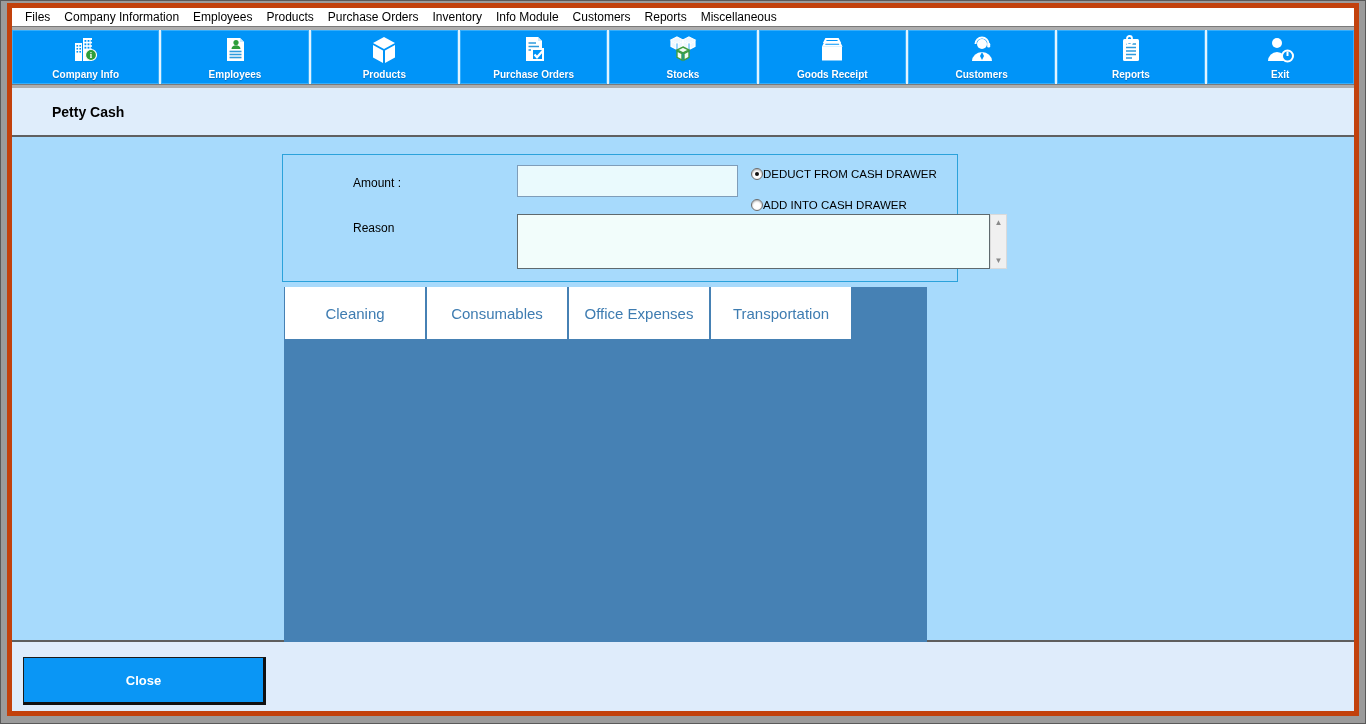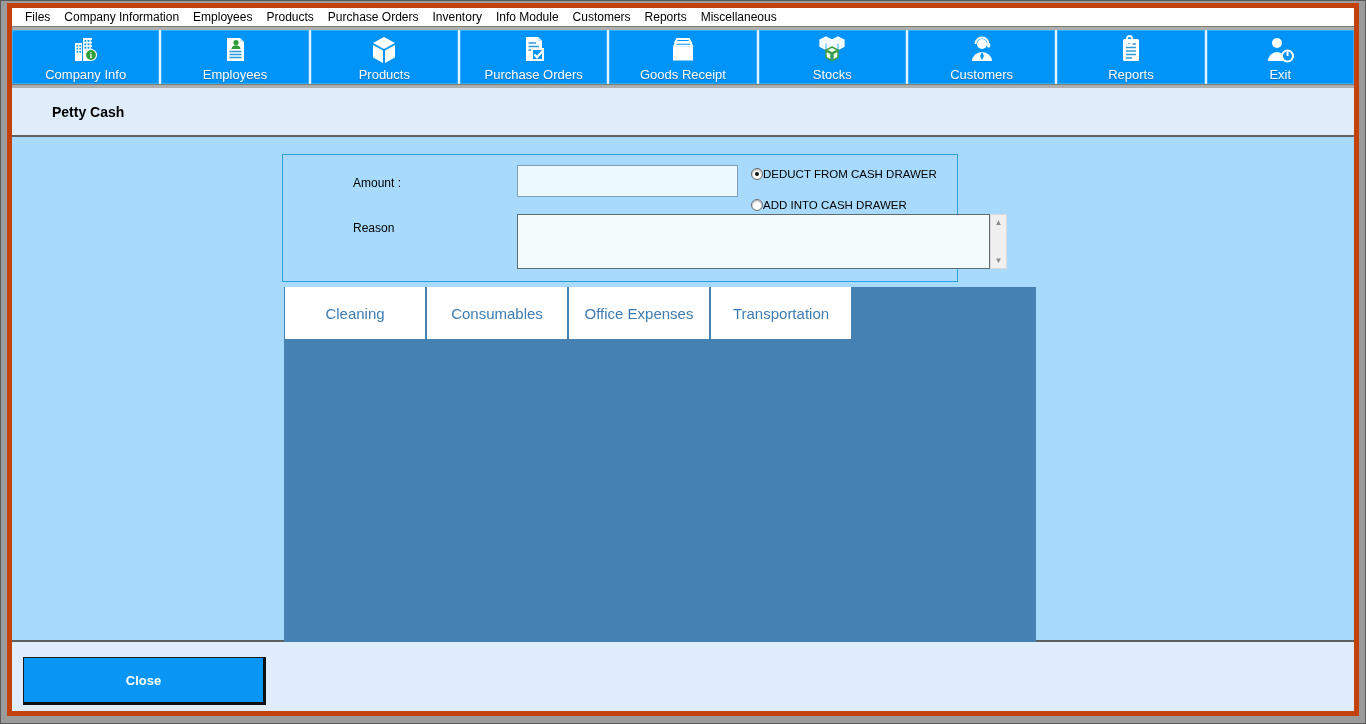--- a/index.html
+++ b/index.html
@@ -11,21 +11,21 @@
 
   
   .menubar { height:18px; background:#ffffff; display:flex; align-items:center; padding-left:6px; flex:0 0 auto; }
   .menu-item { font-size:12px; color:#000; padding:0 7px; line-height:18px; cursor:default; white-space:nowrap; }
   .gray-strip { height:4px; background:#aeaeae; border-top:1px solid #7a7a7a; flex:0 0 auto; }
 
   
   .toolbar { height:54px; background:#E2F3FE; display:flex; gap:2px; flex:0 0 auto; }
   .tool-btn { flex:1 1 0; background:#0094F8; border:1px solid #35aefc; display:flex; flex-direction:column; align-items:center; justify-content:flex-end; padding-bottom:2px; cursor:pointer; }
   .tool-btn .ticon { height:34px; display:flex; align-items:center; justify-content:center; }
-  .tool-btn .tlabel { color:#ffffff; font-size:13px; font-weight:normal; line-height:13px; text-shadow:0 1px 1px rgba(0,60,120,.45); }
+  .tool-btn .tlabel { color:#ffffff; font-size:10px; font-weight:bold; line-height:13px; text-shadow:0 1px 1px rgba(0,60,120,.45); }
 
   
   .page-header { height:49px; background:#DFEDFB; border-bottom:2px solid #606060; display:flex; align-items:center; padding-left:40px; flex:0 0 auto; }
   .page-title { font-size:14px; font-weight:bold; color:#000; }
 
   
   .main { position:relative; flex:1 1 auto; background:#A7DAFC; }
 
   .form-panel { position:absolute; left:270px; top:17px; width:676px; height:128px; border:1px solid #2BA2DB; background:#A7DAFC; }
   .fld-label { position:absolute; font-size:12px; color:#000; }
@@ -36,21 +36,21 @@
   .vscroll { position:absolute; left:707px; top:59px; width:17px; height:55px; background:#F0F0F0; border:1px solid #DADADA; display:flex; flex-direction:column; justify-content:space-between; align-items:center; }
   .vs-btn { width:100%; height:15px; font-size:8px; color:#8a8a8a; display:flex; align-items:center; justify-content:center; background:#F0F0F0; border:none; cursor:pointer; line-height:1; }
 
   .radio-row { position:absolute; left:468px; display:flex; align-items:center; gap:0; cursor:pointer; }
   .radio-1 { top:13px; } .radio-2 { top:44px;justify-content:space-between; }
   .radio-circle { width:12px; height:12px; border-radius:50%; background:#fff; border:1px solid #6a6a6a; position:relative; flex:0 0 auto; box-shadow:inset 0 1px 2px rgba(0,0,0,.35); }
   .radio-circle.checked::after { content:""; position:absolute; left:3px; top:3px; width:4px; height:4px; border-radius:50%; background:#111; }
   .radio-text { font-size:11.5px; color:#000; white-space:nowrap; }
 
   
-  .tabcontrol { position:absolute; left:272px; top:150px; width:752px; height:358px; background:#4681B4; }
+  .tabcontrol { position:absolute; left:272px; top:150px; width:643px; height:358px; background:#4681B4; }
   .tabstrip { display:flex; gap:2px; padding-left:1px; }
   .tab { width:140px; height:52px; background:#ffffff; color:#3E7CB1; font-size:15px; display:flex; align-items:center; justify-content:center; cursor:pointer; white-space:nowrap; }
   .tab-content { position:absolute; left:0; top:52px; right:0; bottom:0; background:#4681B4; }
 
   
   .footer-divider { height:2px; background:#5e5e5e; flex:0 0 auto; }
   .footer { height:69px; background:#DFECFB; position:relative; flex:0 0 auto; }
   .foot-btn { position:absolute; top:15px; width:243px; height:48px; background:#0A96F5; color:#fff; font-size:13px; font-weight:bold; border:1px solid #1b1b1b; border-right:3px solid #111; border-bottom:3px solid #111; cursor:pointer; font-family:"Liberation Sans", sans-serif; }
   .close-btn { left:11px; } .done-btn { left:259px; }
 
@@ -147,33 +147,20 @@
           </g>
           <rect x="15" y="14" width="11" height="11" fill="#0094F8" stroke="#fff" stroke-width="2"></rect>
           <path d="M17.5 19.5 l2.5 2.8 L26 15.5" fill="none" stroke="#fff" stroke-width="2.2"></path>
         </svg>
       </span>
       <span class="tlabel">Purchase Orders</span>
     </div>
 
     <div class="tool-btn">
       <span class="ticon">
-        <svg width="38" height="32" viewBox="0 0 38 32">
-          <g fill="none" stroke="#fff" stroke-width="2">
-            <path d="M13 4 h12 l1.5 3 h-15 z"></path>
-            <path d="M12 7.8 h14.5 l1.5 3 h-17.5 z"></path>
-          </g>
-          <path d="M9 11.5 h20 v14 h-20 z" fill="#fff"></path>
-        </svg>
-      </span>
-      <span class="tlabel">Goods Receipt</span>
-    </div>
-
-    <div class="tool-btn">
-      <span class="ticon">
         <svg width="36" height="32" viewBox="0 0 36 32">
           <g fill="#eef7ff" stroke="#fff" stroke-width="1.2">
             <polygon points="12,2 18,5 12,8 6,5"></polygon>
                 <polygon points="6,6 11,8.6 11,14 6,11.4"></polygon>
                 <polygon points="18,6 13,8.6 13,14 18,11.4"></polygon>
             <polygon points="24,2 30,5 24,8 18,5"></polygon>
                 <polygon points="18,6 23,8.6 23,14 18,11.4"></polygon>
                 <polygon points="30,6 25,8.6 25,14 30,11.4"></polygon>
           </g>
           <g fill="#f2fbf4" stroke="#3f9e3f" stroke-width="1.4">
@@ -181,20 +168,33 @@
                 <polygon points="12,16 17,18.6 17,25 12,22.4"></polygon>
                 <polygon points="24,16 19,18.6 19,25 24,22.4"></polygon>
           </g>
         </svg>
       </span>
       <span class="tlabel">Stocks</span>
     </div>
 
     <div class="tool-btn">
       <span class="ticon">
+        <svg width="38" height="32" viewBox="0 0 38 32">
+          <g fill="none" stroke="#fff" stroke-width="2">
+            <path d="M13 4 h12 l1.5 3 h-15 z"></path>
+            <path d="M12 7.8 h14.5 l1.5 3 h-17.5 z"></path>
+          </g>
+          <path d="M9 11.5 h20 v14 h-20 z" fill="#fff"></path>
+        </svg>
+      </span>
+      <span class="tlabel">Goods Receipt</span>
+    </div>
+
+    <div class="tool-btn">
+      <span class="ticon">
         <svg width="34" height="32" viewBox="0 0 34 32">
           <circle cx="17" cy="9" r="5" fill="#fff"></circle>
           <path d="M7 26 a10 9 0 0 1 20 0 z" fill="#fff"></path>
           <path d="M10.5 9 a6.5 6.5 0 0 1 13 0" fill="none" stroke="#fff" stroke-width="2"></path>
           <rect x="22.2" y="8" width="3" height="4.5" rx="1.2" fill="#fff"></rect>
           <polygon points="17,17 15,21 17,25 19,21" fill="#0094F8"></polygon>
         </svg>
       </span>
       <span class="tlabel">Customers</span>
     </div>

